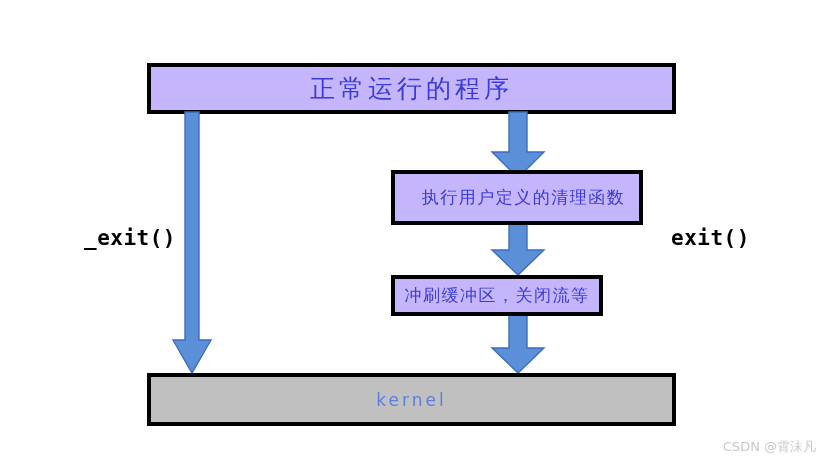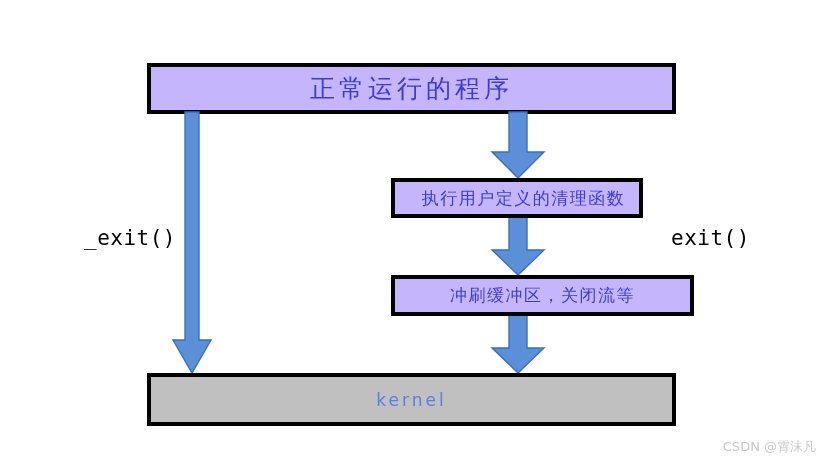--- a/index.html
+++ b/index.html
@@ -45,29 +45,29 @@
     height: 51px;
   }
   #box-program .node-label {
     font-size: 25px;
     letter-spacing: 4px;
   }
 
   
   #box-cleanup {
     left: 391px;
-    top: 178px;
+    top: 170px;
     width: 252px;
-    height: 40px;
+    height: 55px;
     padding-left: 13px;
   }
   #box-flush {
     left: 391px;
     top: 275px;
-    width: 303px;
+    width: 212px;
     height: 41px;
   }
   #box-cleanup .node-label,
   #box-flush .node-label {
     font-size: 17px;
     letter-spacing: 1.5px;
   }
 
   
   #box-kernel {
@@ -96,21 +96,21 @@
   #arrow-exit-direct   { left: 173px; top: 112px; }
   #arrow-to-cleanup    { left: 492px; top: 112px; }
   #arrow-to-flush      { left: 492px; top: 217px; }
   #arrow-to-kernel     { left: 492px; top: 315px; }
 
   
   .call-label {
     position: absolute;
     color: #000000;
     font-family: "DejaVu Sans Mono", "Liberation Mono", monospace;
-    font-weight: normal;
+    font-weight: bold;
     font-size: 21px;
     letter-spacing: 0.5px;
     white-space: nowrap;
   }
   #label-underscore-exit {
     left: 84px;
     top: 226px;
   }
   #label-exit {
     left: 671px;

